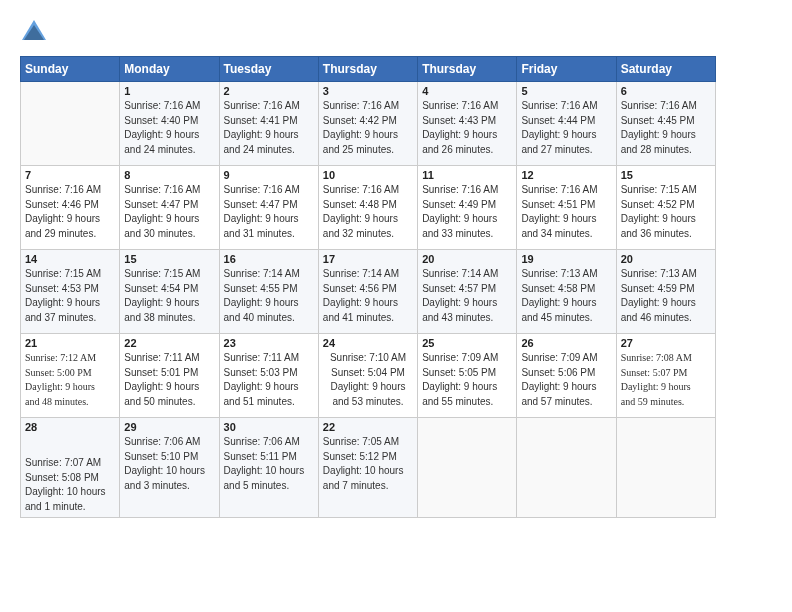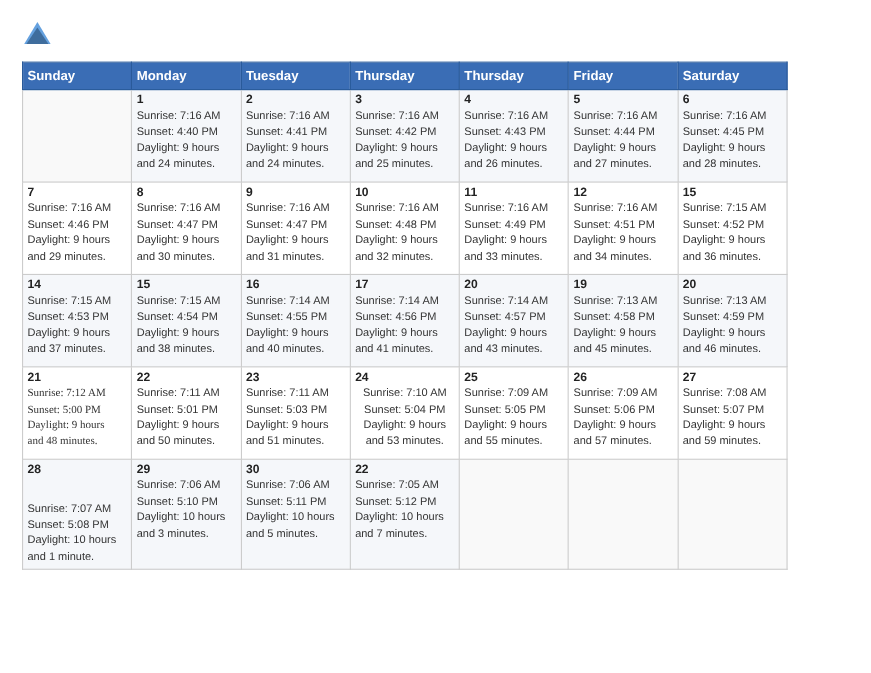--- a/index.html
+++ b/index.html
@@ -316,21 +316,21 @@
           </td>
           <td>
             <span class="day-num">26</span>
             <div class="day-info" style="white-space: pre-line;">Sunrise: 7:09 AM
 Sunset: 5:06 PM
 Daylight: 9 hours
 and 57 minutes.</div>
           </td>
           <td>
             <span class="day-num">27</span>
-            <div class="day-info" style="white-space: pre-line;">Sunrise: 7:08 AM
+            <div class="day-info" style="white-space: pre-line; font-family: Liberation Serif, serif;">Sunrise: 7:08 AM
 Sunset: 5:07 PM
 Daylight: 9 hours
 and 59 minutes.</div>
           </td>
         </tr>
         <tr>
           <td>
             <span class="day-num">28</span>
             <div class="day-info" style="white-space: pre-line; margin-top: 23px;">Sunrise: 7:07 AM
 Sunset: 5:08 PM

